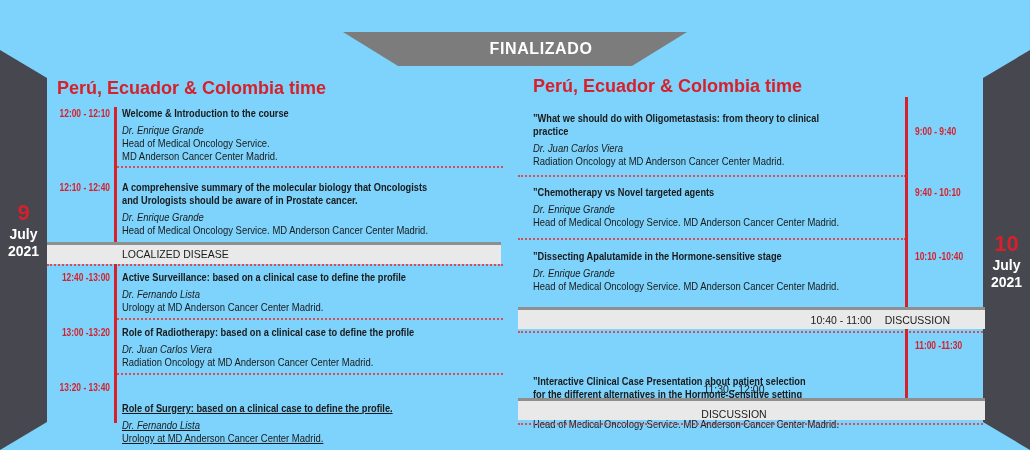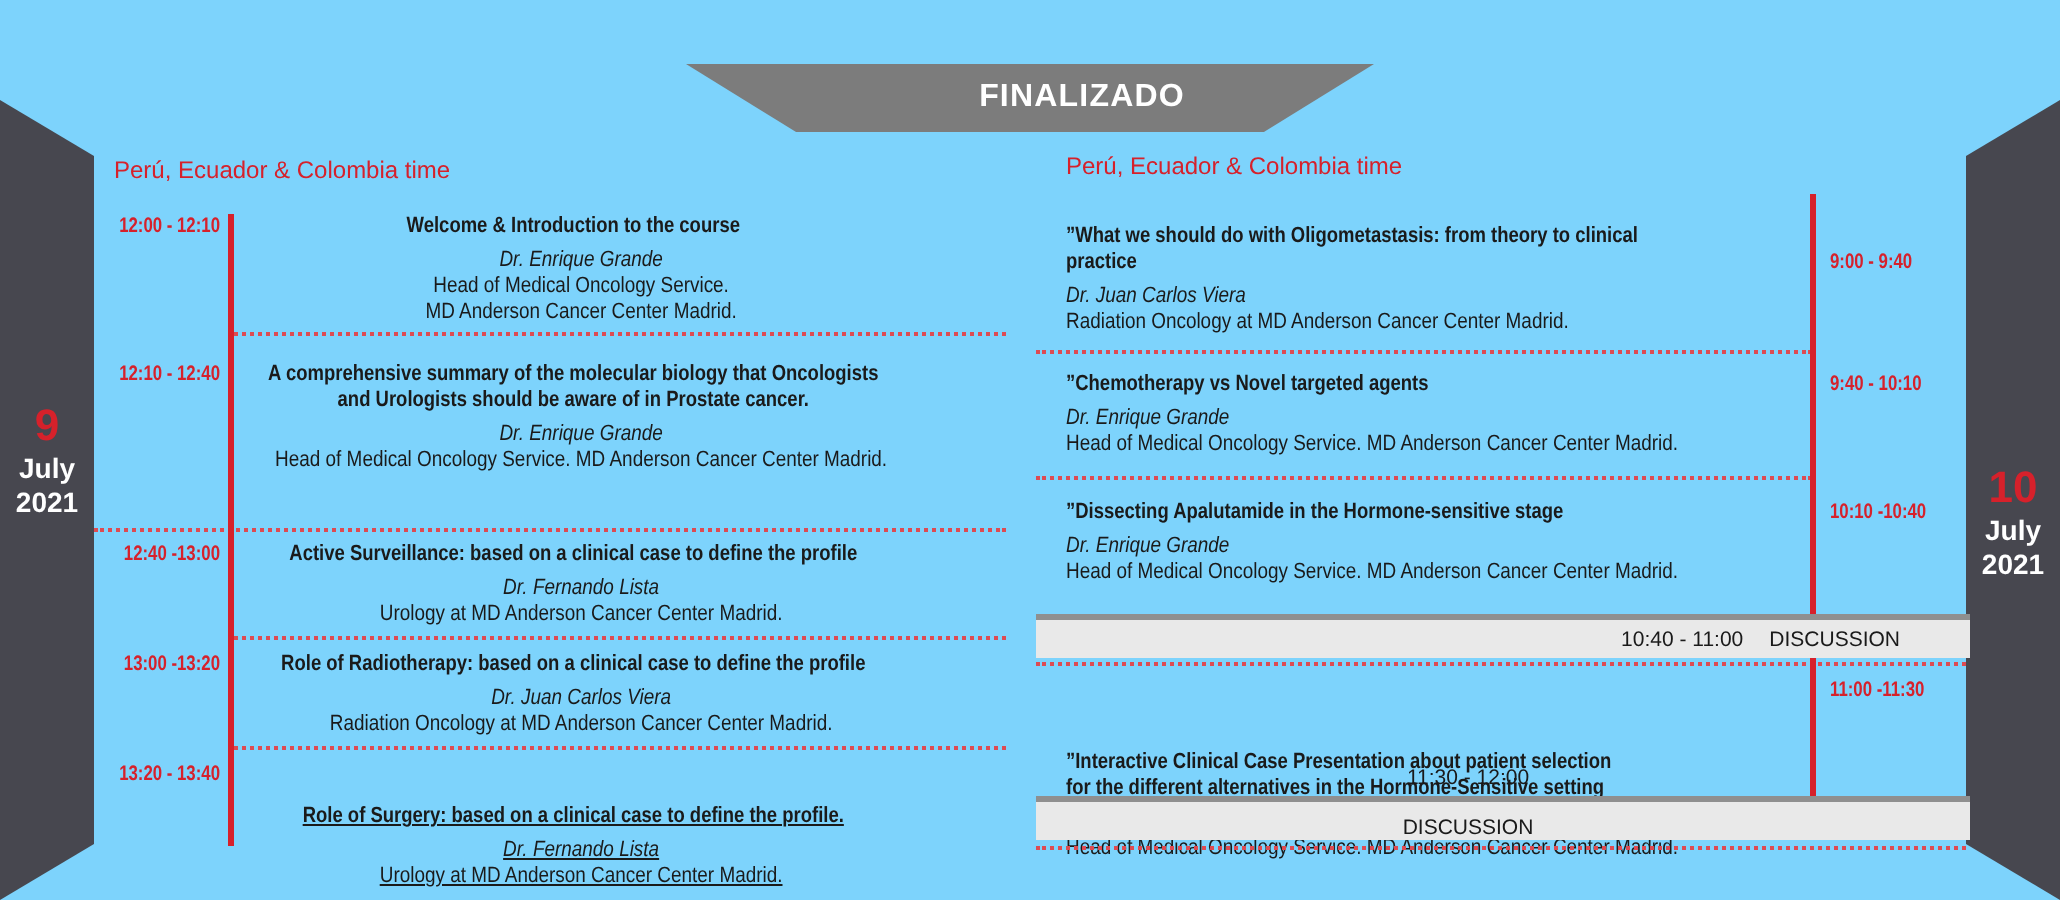--- a/index.html
+++ b/index.html
@@ -19,31 +19,31 @@
   
   .side{position:absolute;top:50px;width:47px;height:400px;background:#47474f;}
   .side.left{left:0;clip-path:polygon(0 0,100% 7%,100% 93%,0 100%);}
   .side.right{left:983px;clip-path:polygon(0 7%,100% 0,100% 100%,0 93%);}
   .side-inner{position:absolute;left:0;width:100%;text-align:center;}
   .side.left .side-inner{top:150px;}
   .side.right .side-inner{top:181px;}
   .day-num{color:#d6212b;font-weight:700;font-size:22px;line-height:26px;}
   .day-word{color:#ffffff;font-weight:700;font-size:14px;line-height:17px;}
   
-  .tz-heading{position:absolute;color:#d6212b;font-weight:400;font-size:12px;white-space:pre;}
+  .tz-heading{position:absolute;color:#d6212b;font-weight:700;font-size:18px;white-space:pre;}
   .section-heading{position:absolute;color:#d6212b;font-weight:700;font-size:12.5px;white-space:pre;}
   
   .vbar{position:absolute;width:3px;background:#d6212b;z-index:1;}
   
   .time{position:absolute;font-weight:700;color:#d6212b;font-size:10.5px;line-height:13px;white-space:pre;}
   .ltime{left:30px;width:80px;text-align:right;transform:scaleX(0.8);transform-origin:100% 0;}
   .rtime{left:915px;width:80px;transform:scaleX(0.8);transform-origin:0 0;}
   
   .content{position:absolute;font-size:11px;line-height:13px;}
-  .lcontent{left:122px;width:392px;text-align:center;}
+  .lcontent{left:122px;width:392px;}
   .rcontent{left:533px;width:385px;}
   .title{font-weight:700;white-space:pre-line;transform:scaleX(0.84);transform-origin:0 0;}
   .speaker{font-style:italic;margin-top:4px;white-space:pre;transform:scaleX(0.86);transform-origin:0 0;}
   .affil{white-space:pre-line;transform:scaleX(0.86);transform-origin:0 0;}
   
   .sep{position:absolute;height:0;border-top:2px dotted #dd4b52;}
   
   .band{
     position:absolute;box-sizing:border-box;height:22px;background:#e9e9e9;
     border-top:3px solid #8f8f8f;z-index:2;font-size:10.5px;color:#1a1a1a;
@@ -91,20 +91,23 @@
   <div class="sep" style="left:117px;top:166px;width:386px;"></div>
 
   <div class="time ltime" style="top:181px;">12:10 - 12:40</div>
   <div class="content lcontent" style="top:181px;">
     <div class="title">A comprehensive summary of the molecular biology that Oncologists
 and Urologists should be aware of in Prostate cancer.</div>
     <div class="speaker">Dr. Enrique Grande</div>
     <div class="affil">Head of Medical Oncology Service. MD Anderson Cancer Center Madrid.</div>
   </div>
 
+  <div class="band lband">
+    <span class="band-label">LOCALIZED DISEASE</span>
+  </div>
   <div class="sep" style="left:47px;top:264px;width:456px;"></div>
 
   <div class="time ltime" style="top:271px;">12:40 -13:00</div>
   <div class="content lcontent" style="top:271px;">
     <div class="title">Active Surveillance: based on a clinical case to define the profile</div>
     <div class="speaker">Dr. Fernando Lista</div>
     <div class="affil">Urology at MD Anderson Cancer Center Madrid.</div>
   </div>
   <div class="sep" style="left:117px;top:318px;width:386px;"></div>
 

